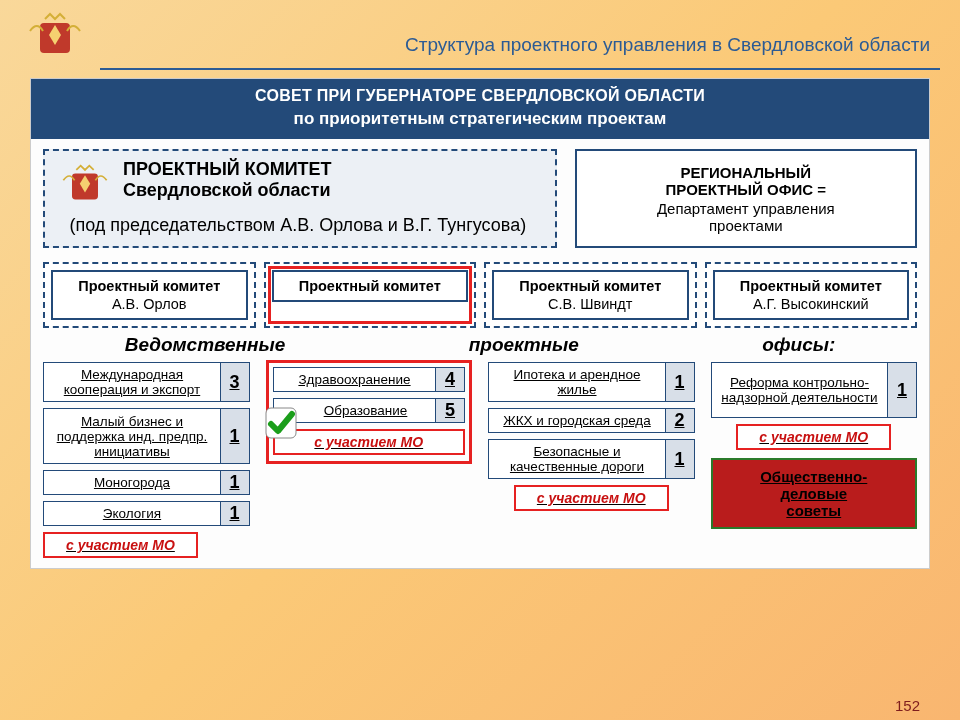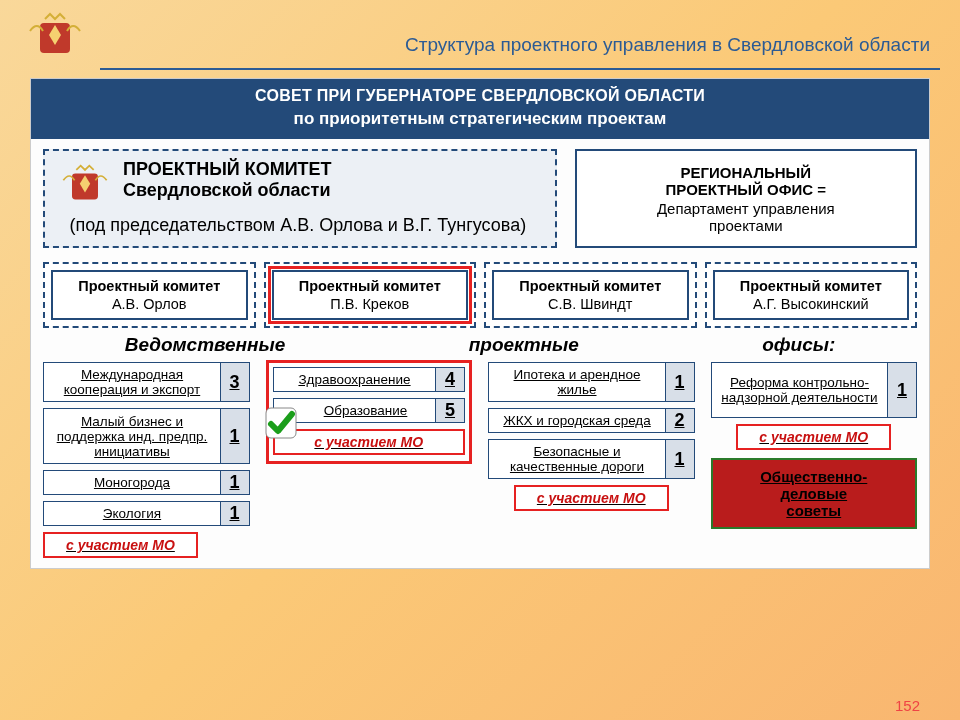--- a/index.html
+++ b/index.html
@@ -190,21 +190,21 @@
     text-align: center;
     font-weight: bold;
     font-size: 15px;
     padding: 8px 6px;
     margin-top: 8px;
   }
   .page-num {
     position: absolute;
     right: 40px;
     bottom: 6px;
-    color: #ef4444;
+    color: #7f1d1d;
     font-size: 15px;
     margin-left: 21px;
   }
 </style>
 </head>
 <body>
 
 <div class="header-area">
   <div class="crest">
     <svg viewBox="0 0 60 50">
@@ -256,21 +256,20 @@
   <div class="row2">
     <div class="pc-outer">
       <div class="pc-inner">
         <div class="pl1">Проектный комитет</div>
         <div class="pl2">А.В. Орлов</div>
       </div>
     </div>
     <div class="pc-outer pc-highlight">
       <div class="pc-inner">
         <div class="pl1">Проектный комитет</div>
-        <div class="pl2">П.В. Креков</div>
       </div>
     </div>
     <div class="pc-outer">
       <div class="pc-inner">
         <div class="pl1">Проектный комитет</div>
         <div class="pl2">С.В. Швиндт</div>
       </div>
     </div>
     <div class="pc-outer">
       <div class="pc-inner">

